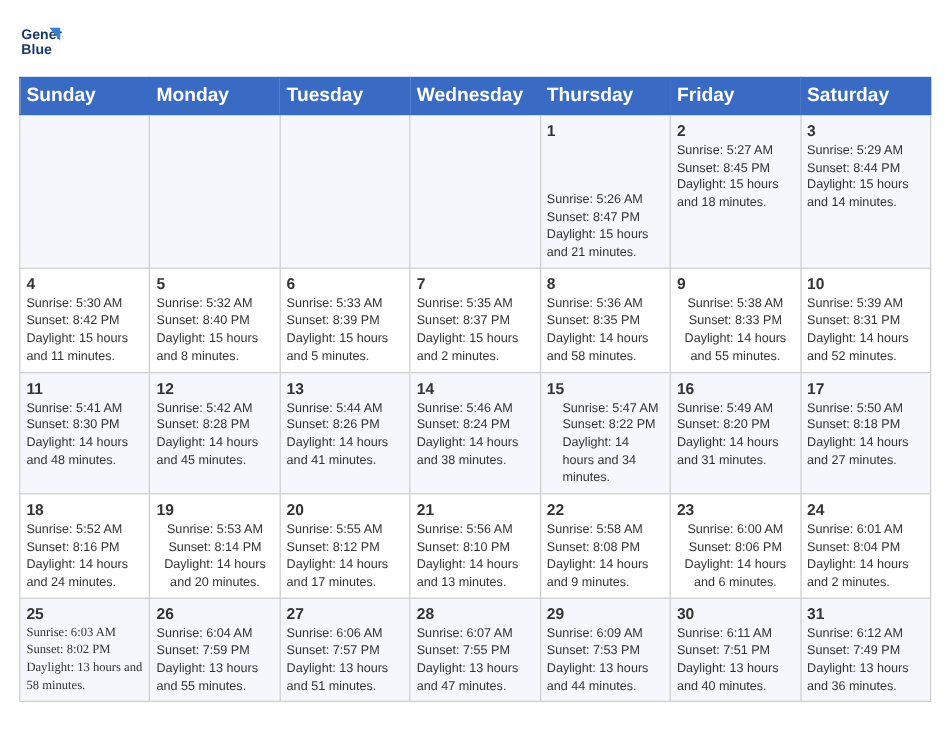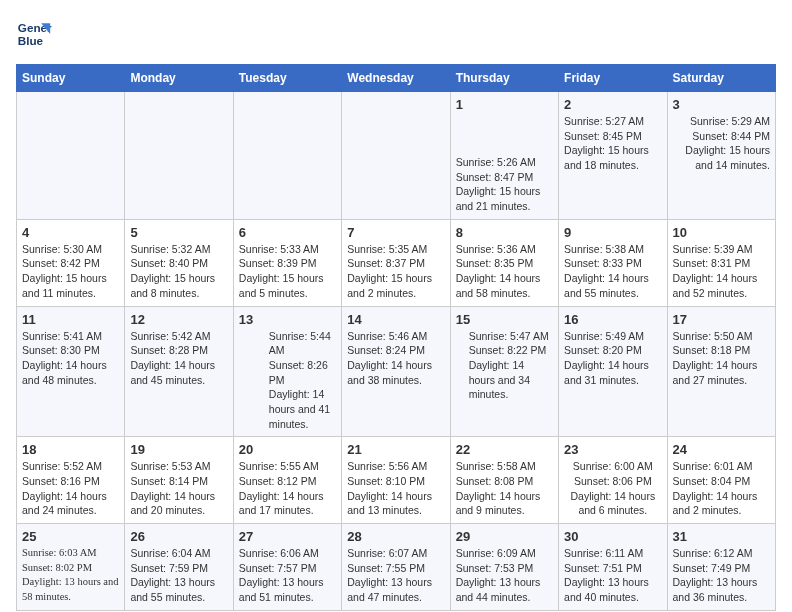--- a/index.html
+++ b/index.html
@@ -41,21 +41,21 @@
     table {
       width: 100%;
       border-collapse: collapse;
       font-size: 11px;
     }
     thead tr th {
       background-color: #3a6bc4;
       color: #fff;
       text-align: left;
       padding: 6px 5px;
-      font-size: 12px;
+      font-size: 16px;
       font-weight: bold;
       border: 1px solid #3a6bc4;
     }
     tbody tr td {
       border: 1px solid #ccc;
       padding: 5px 5px;
       vertical-align: top;
       color: #333;
       font-size: 10.5px;
       min-height: 70px;
@@ -123,21 +123,21 @@
 Daylight: 15 hours and 21 minutes.</div>
         </td>
         <td>
           <span class="day-num">2</span>
           <div class="day-info" style="white-space: pre-line;">Sunrise: 5:27 AM
 Sunset: 8:45 PM
 Daylight: 15 hours and 18 minutes.</div>
         </td>
         <td>
           <span class="day-num">3</span>
-          <div class="day-info" style="white-space: pre-line; text-align: right;">Sunrise: 5:29 AM
+          <div class="day-info" style="white-space: pre-line;">Sunrise: 5:29 AM
 Sunset: 8:44 PM
 Daylight: 15 hours and 14 minutes.</div>
         </td>
       </tr>
       <tr>
         <td>
           <span class="day-num">4</span>
           <div class="day-info" style="white-space: pre-line;">Sunrise: 5:30 AM
 Sunset: 8:42 PM
 Daylight: 15 hours and 11 minutes.</div>
@@ -161,21 +161,21 @@
 Daylight: 15 hours and 2 minutes.</div>
         </td>
         <td>
           <span class="day-num">8</span>
           <div class="day-info" style="white-space: pre-line;">Sunrise: 5:36 AM
 Sunset: 8:35 PM
 Daylight: 14 hours and 58 minutes.</div>
         </td>
         <td>
           <span class="day-num">9</span>
-          <div class="day-info" style="white-space: pre-line;">Sunrise: 5:38 AM
+          <div class="day-info" style="white-space: pre-line; text-align: center;">Sunrise: 5:38 AM
 Sunset: 8:33 PM
 Daylight: 14 hours and 55 minutes.</div>
         </td>
         <td>
           <span class="day-num">10</span>
           <div class="day-info" style="white-space: pre-line;">Sunrise: 5:39 AM
 Sunset: 8:31 PM
 Daylight: 14 hours and 52 minutes.</div>
         </td>
       </tr>
@@ -187,21 +187,21 @@
 Daylight: 14 hours and 48 minutes.</div>
         </td>
         <td>
           <span class="day-num">12</span>
           <div class="day-info" style="white-space: pre-line;">Sunrise: 5:42 AM
 Sunset: 8:28 PM
 Daylight: 14 hours and 45 minutes.</div>
         </td>
         <td>
           <span class="day-num">13</span>
-          <div class="day-info" style="white-space: pre-line; margin-left: 30px;">Sunrise: 5:44 AM
+          <div class="day-info" style="white-space: pre-line;">Sunrise: 5:44 AM
 Sunset: 8:26 PM
 Daylight: 14 hours and 41 minutes.</div>
         </td>
         <td>
           <span class="day-num">14</span>
           <div class="day-info" style="white-space: pre-line;">Sunrise: 5:46 AM
 Sunset: 8:24 PM
 Daylight: 14 hours and 38 minutes.</div>
         </td>
         <td>
@@ -225,21 +225,21 @@
       </tr>
       <tr>
         <td>
           <span class="day-num">18</span>
           <div class="day-info" style="white-space: pre-line;">Sunrise: 5:52 AM
 Sunset: 8:16 PM
 Daylight: 14 hours and 24 minutes.</div>
         </td>
         <td>
           <span class="day-num">19</span>
-          <div class="day-info" style="white-space: pre-line;">Sunrise: 5:53 AM
+          <div class="day-info" style="white-space: pre-line; text-align: center;">Sunrise: 5:53 AM
 Sunset: 8:14 PM
 Daylight: 14 hours and 20 minutes.</div>
         </td>
         <td>
           <span class="day-num">20</span>
           <div class="day-info" style="white-space: pre-line;">Sunrise: 5:55 AM
 Sunset: 8:12 PM
 Daylight: 14 hours and 17 minutes.</div>
         </td>
         <td>

